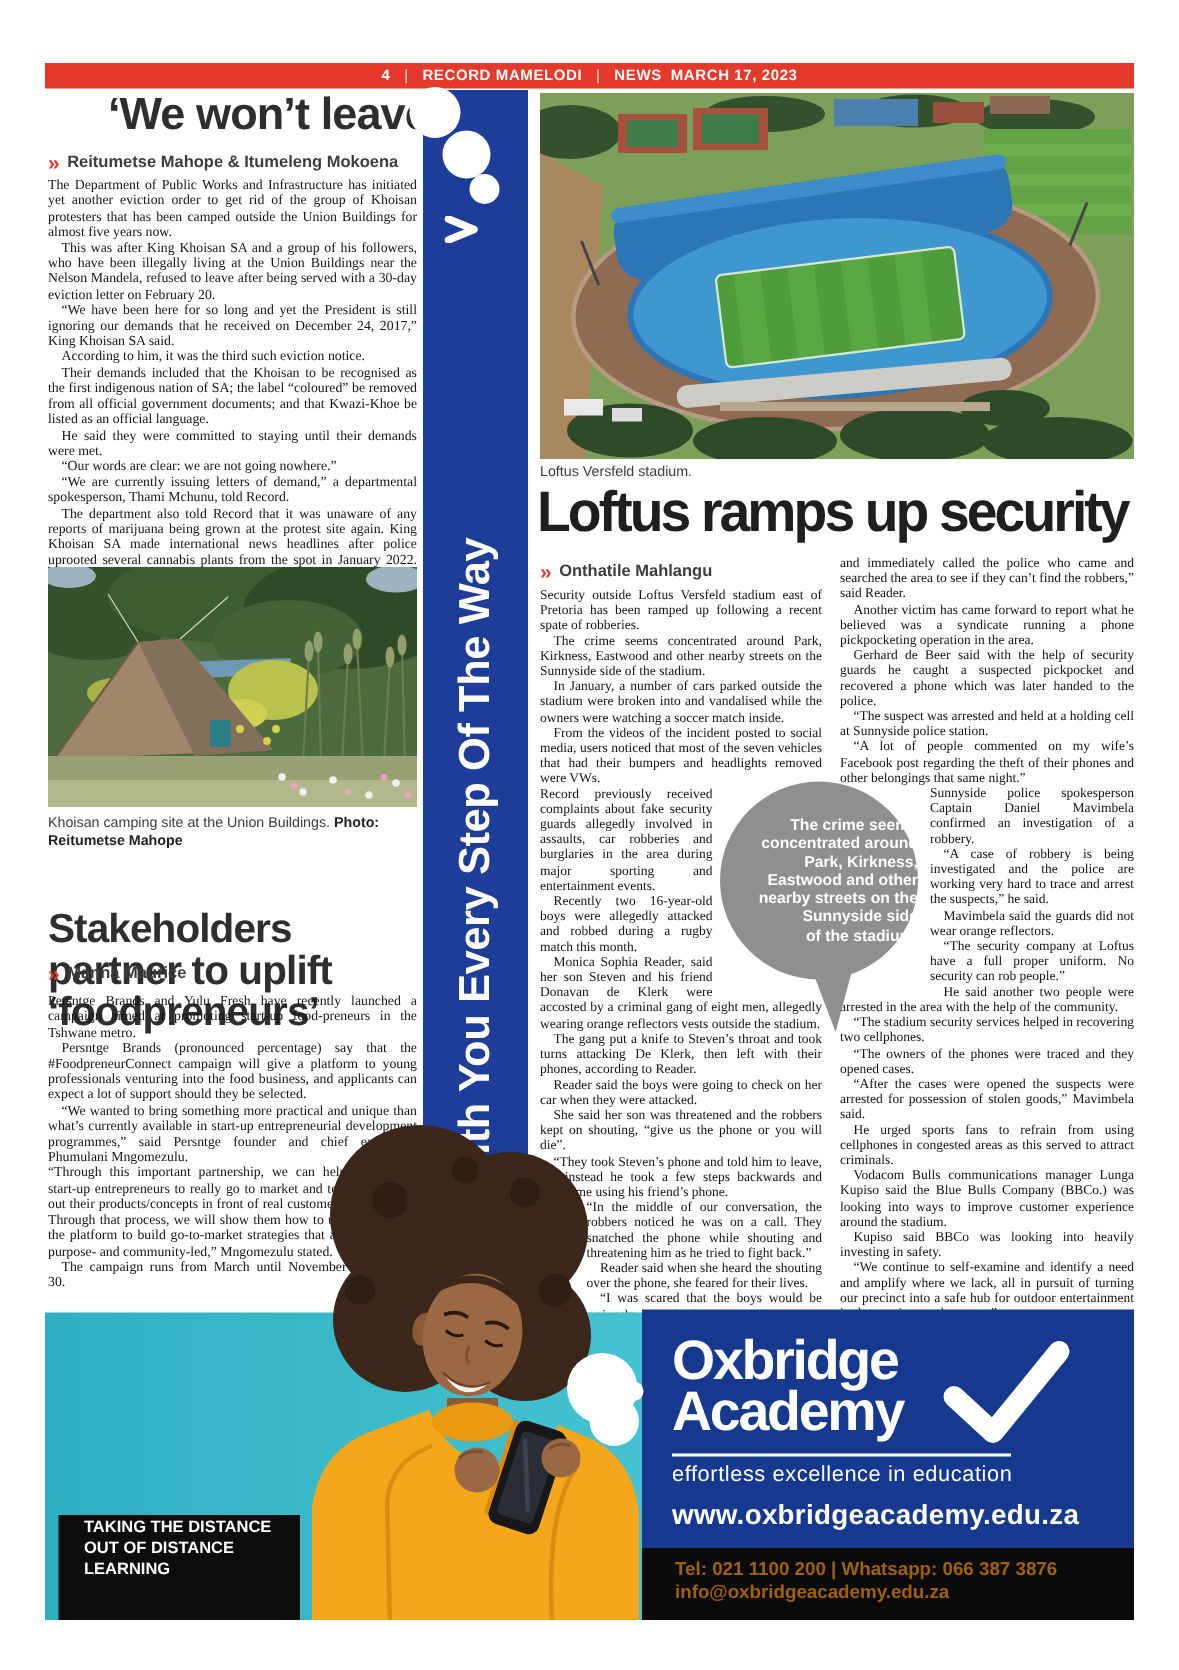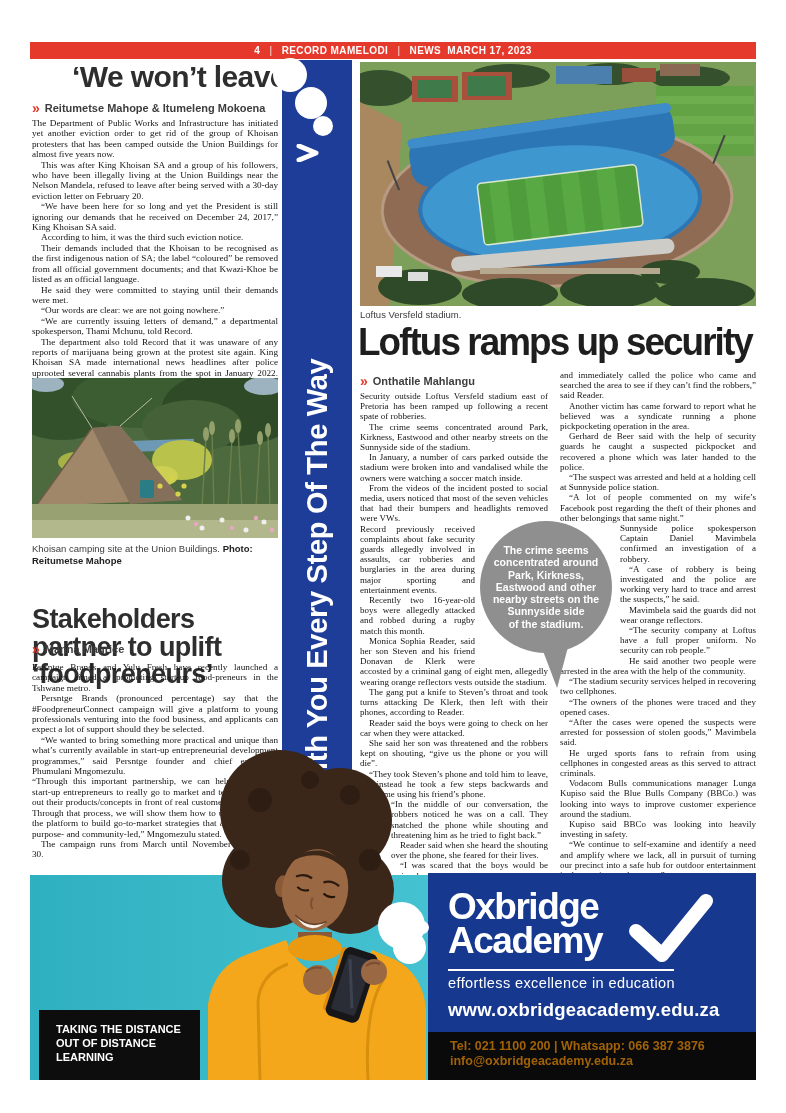--- a/index.html
+++ b/index.html
@@ -35,32 +35,32 @@
   .vbanner .c{position:absolute;background:#fff;border-radius:50%;}
   .vbanner-text{position:absolute;left:282px;top:905px;width:640px;height:70px;
                 transform:rotate(-90deg);transform-origin:0 0;z-index:2;
                 color:#fff;font-weight:bold;font-size:29px;line-height:70px;
                 padding-left:4px;box-sizing:border-box;white-space:nowrap;letter-spacing:-.3px;}
   .vchev{position:absolute;left:14px;top:84px;width:26px;height:18px;}
 
   
   .quote-bubble{position:absolute;left:480px;top:521px;width:132px;height:132px;border-radius:50%;
                 background:#8f8f90;color:#fff;z-index:3;display:flex;flex-direction:column;
-                justify-content:center;text-align:center;font-size:10.5px;line-height:12.3px;font-weight:bold;}
+                justify-content:center;text-align:right;font-size:10.5px;line-height:12.3px;font-weight:bold;}
   .quote-tail{position:absolute;left:536px;top:646px;width:34px;height:42px;background:#8f8f90;
               clip-path:polygon(15% 0,95% 0,62% 100%);z-index:2;}
 
   
   .ad-teal{position:absolute;left:30px;top:875px;width:398px;height:205px;
            background:linear-gradient(90deg,#2fb0c0,#45c2d1);z-index:1;}
   .ad-blue{position:absolute;left:428px;top:873px;width:328px;height:159px;background:#16388f;z-index:1;}
   .ad-black{position:absolute;left:428px;top:1032px;width:328px;height:48px;background:#0a0a0a;z-index:4;
             color:#a16207;font-weight:bold;font-size:12.5px;line-height:15px;padding:7px 0 0 22px;box-sizing:border-box;}
   .ad-taking{position:absolute;left:39px;top:1010px;width:161px;height:70px;background:#0d0d0d;z-index:4;
-             color:#fff;font-weight:bold;font-size:11px;line-height:14px;padding:12px 0 0 17px;box-sizing:border-box;}
+             color:#fff;font-weight:bold;font-size:11px;line-height:14px;padding:1px 0 0 17px;box-sizing:border-box;}
   .ad-square{position:absolute;left:263px;top:1028px;width:52px;height:38px;border:2px solid rgba(255,255,255,.75);
              border-radius:5px;z-index:3;}
   .ox-brand{position:absolute;left:448px;top:890px;z-index:5;color:#fff;font-weight:bold;
             font-size:37px;line-height:34px;letter-spacing:-1.5px;}
   .ox-check{position:absolute;left:628px;top:893px;z-index:5;}
   .ox-rule{position:absolute;left:448px;top:969px;width:226px;height:2px;background:#fff;z-index:5;}
   .ox-slogan{position:absolute;left:448px;top:975px;z-index:5;color:#fff;font-size:14.5px;letter-spacing:.4px;}
   .ox-web{position:absolute;left:448px;top:999px;z-index:5;color:#fff;font-weight:bold;font-size:18.5px;letter-spacing:.2px;text-align:center;}
   .ox-circles .c{position:absolute;background:#fff;border-radius:50%;z-index:6;}
   .womansvg{position:absolute;left:200px;top:740px;z-index:3;}

